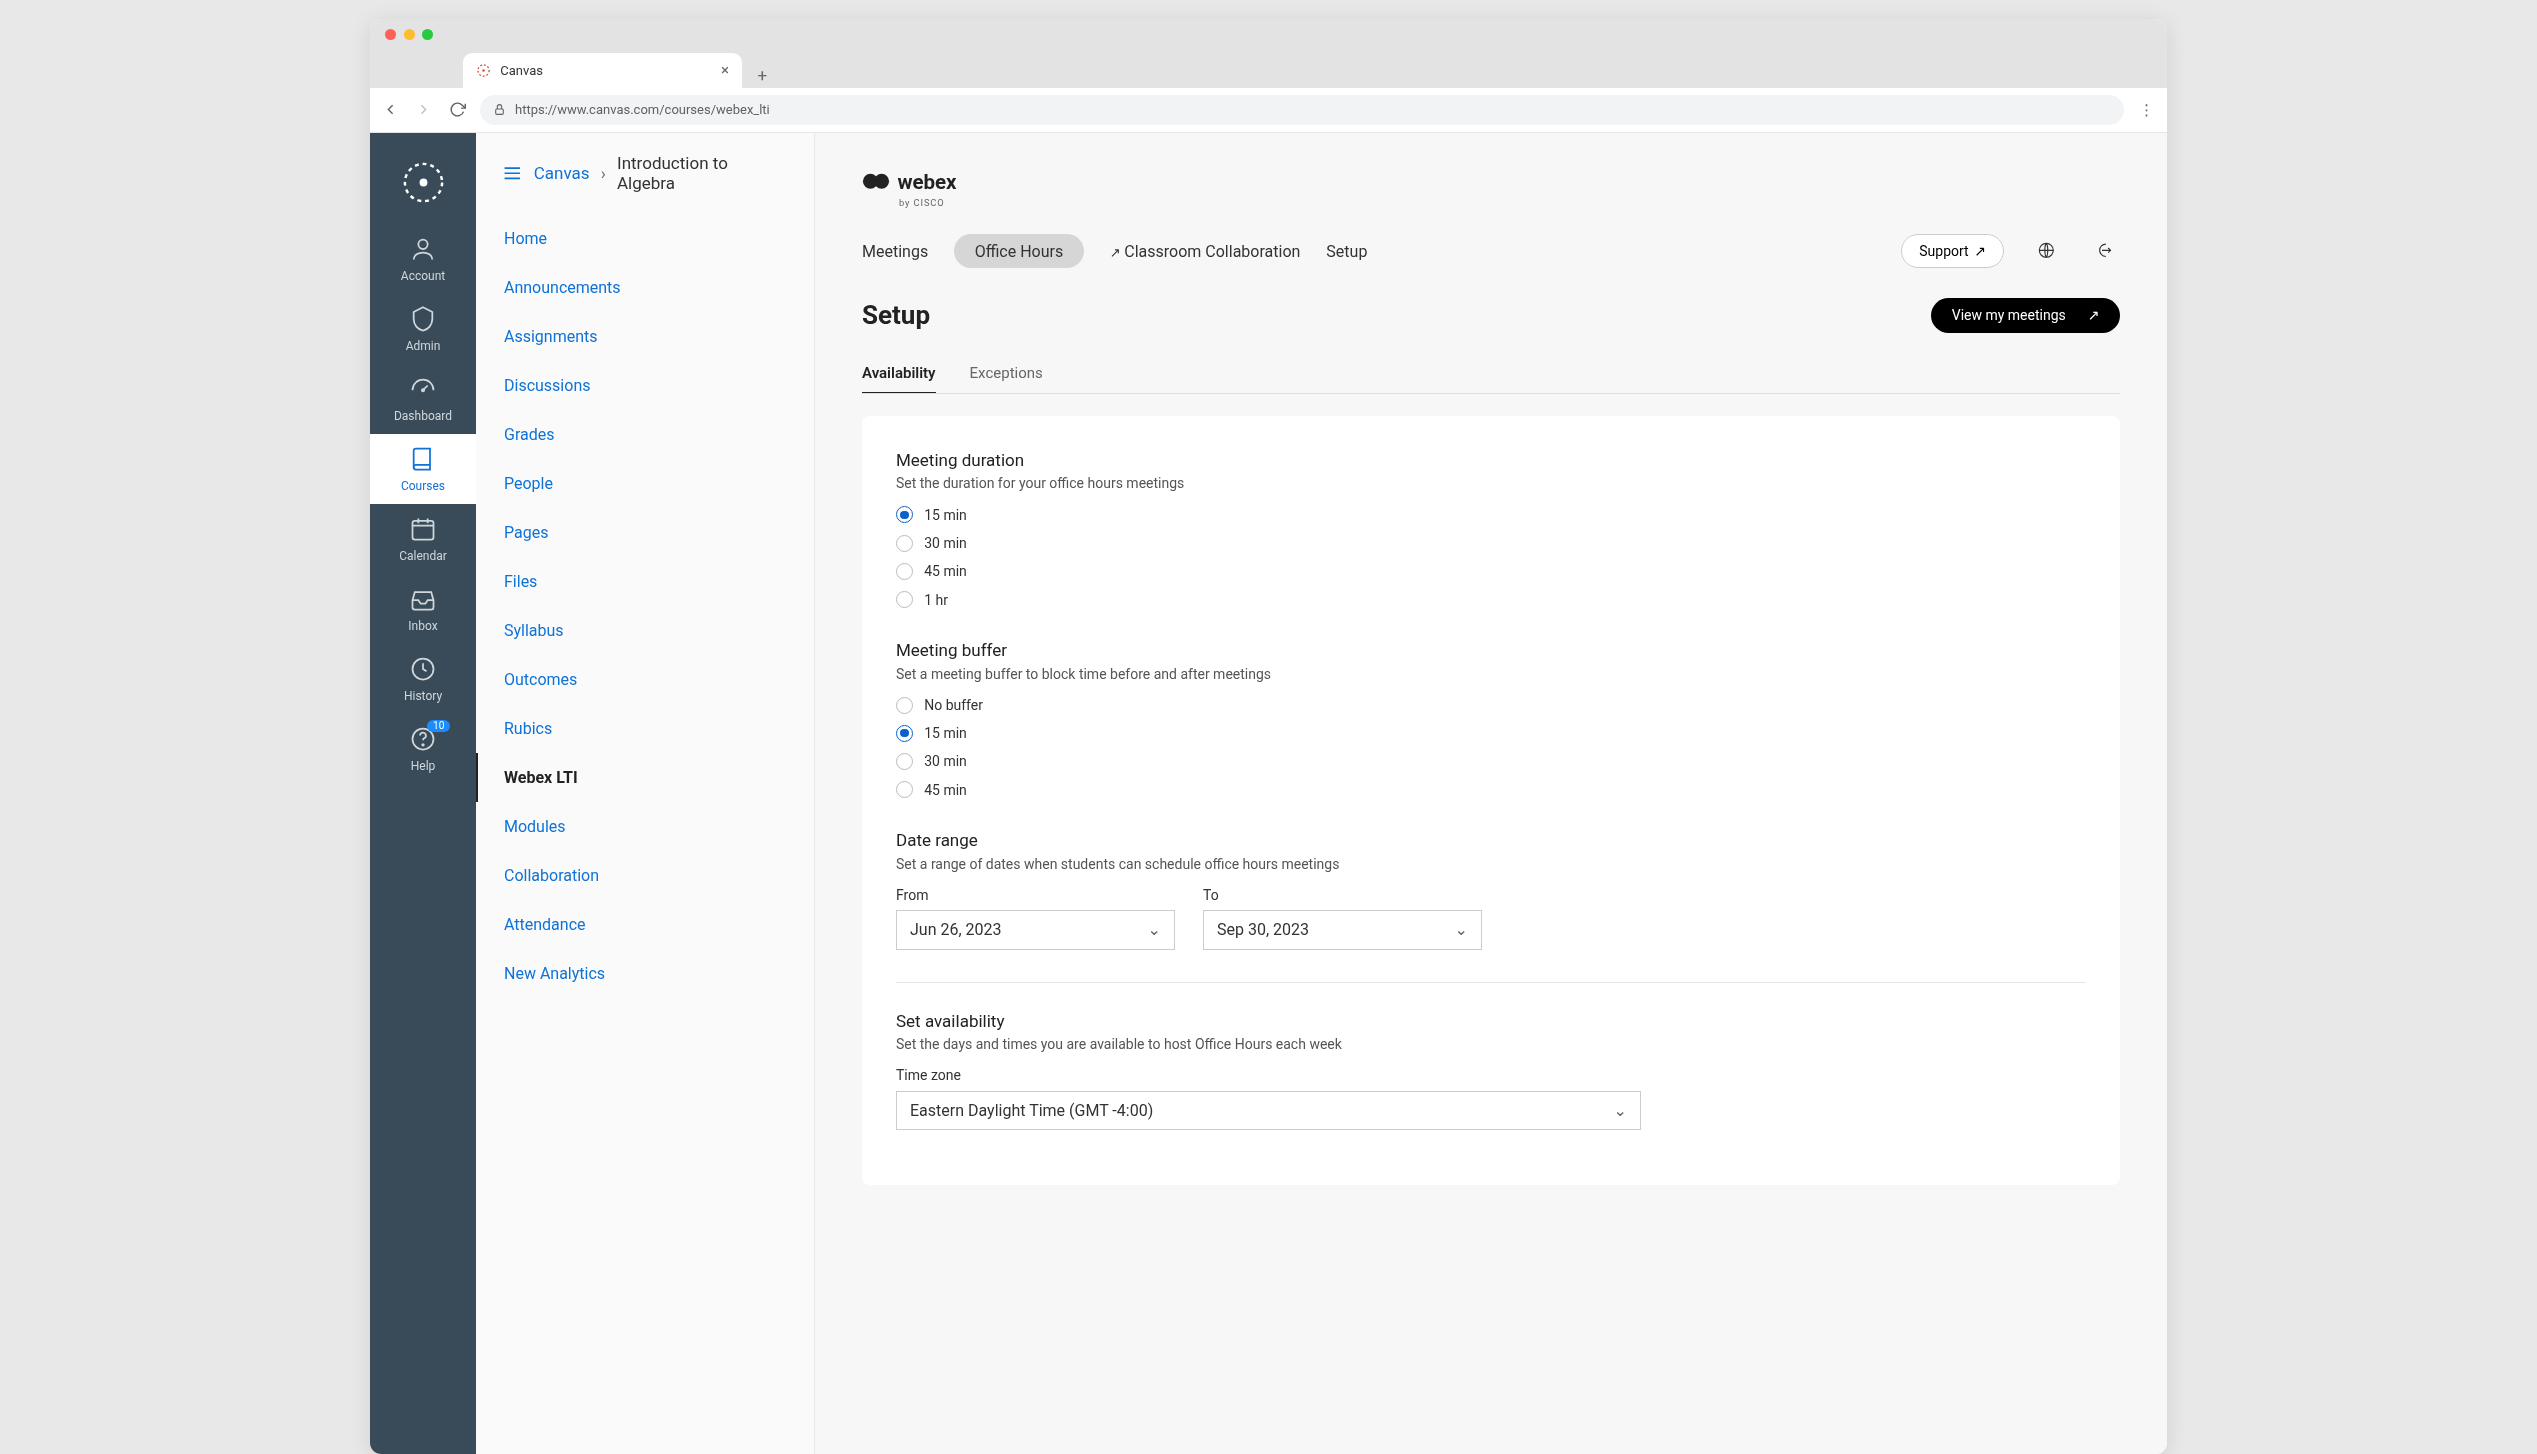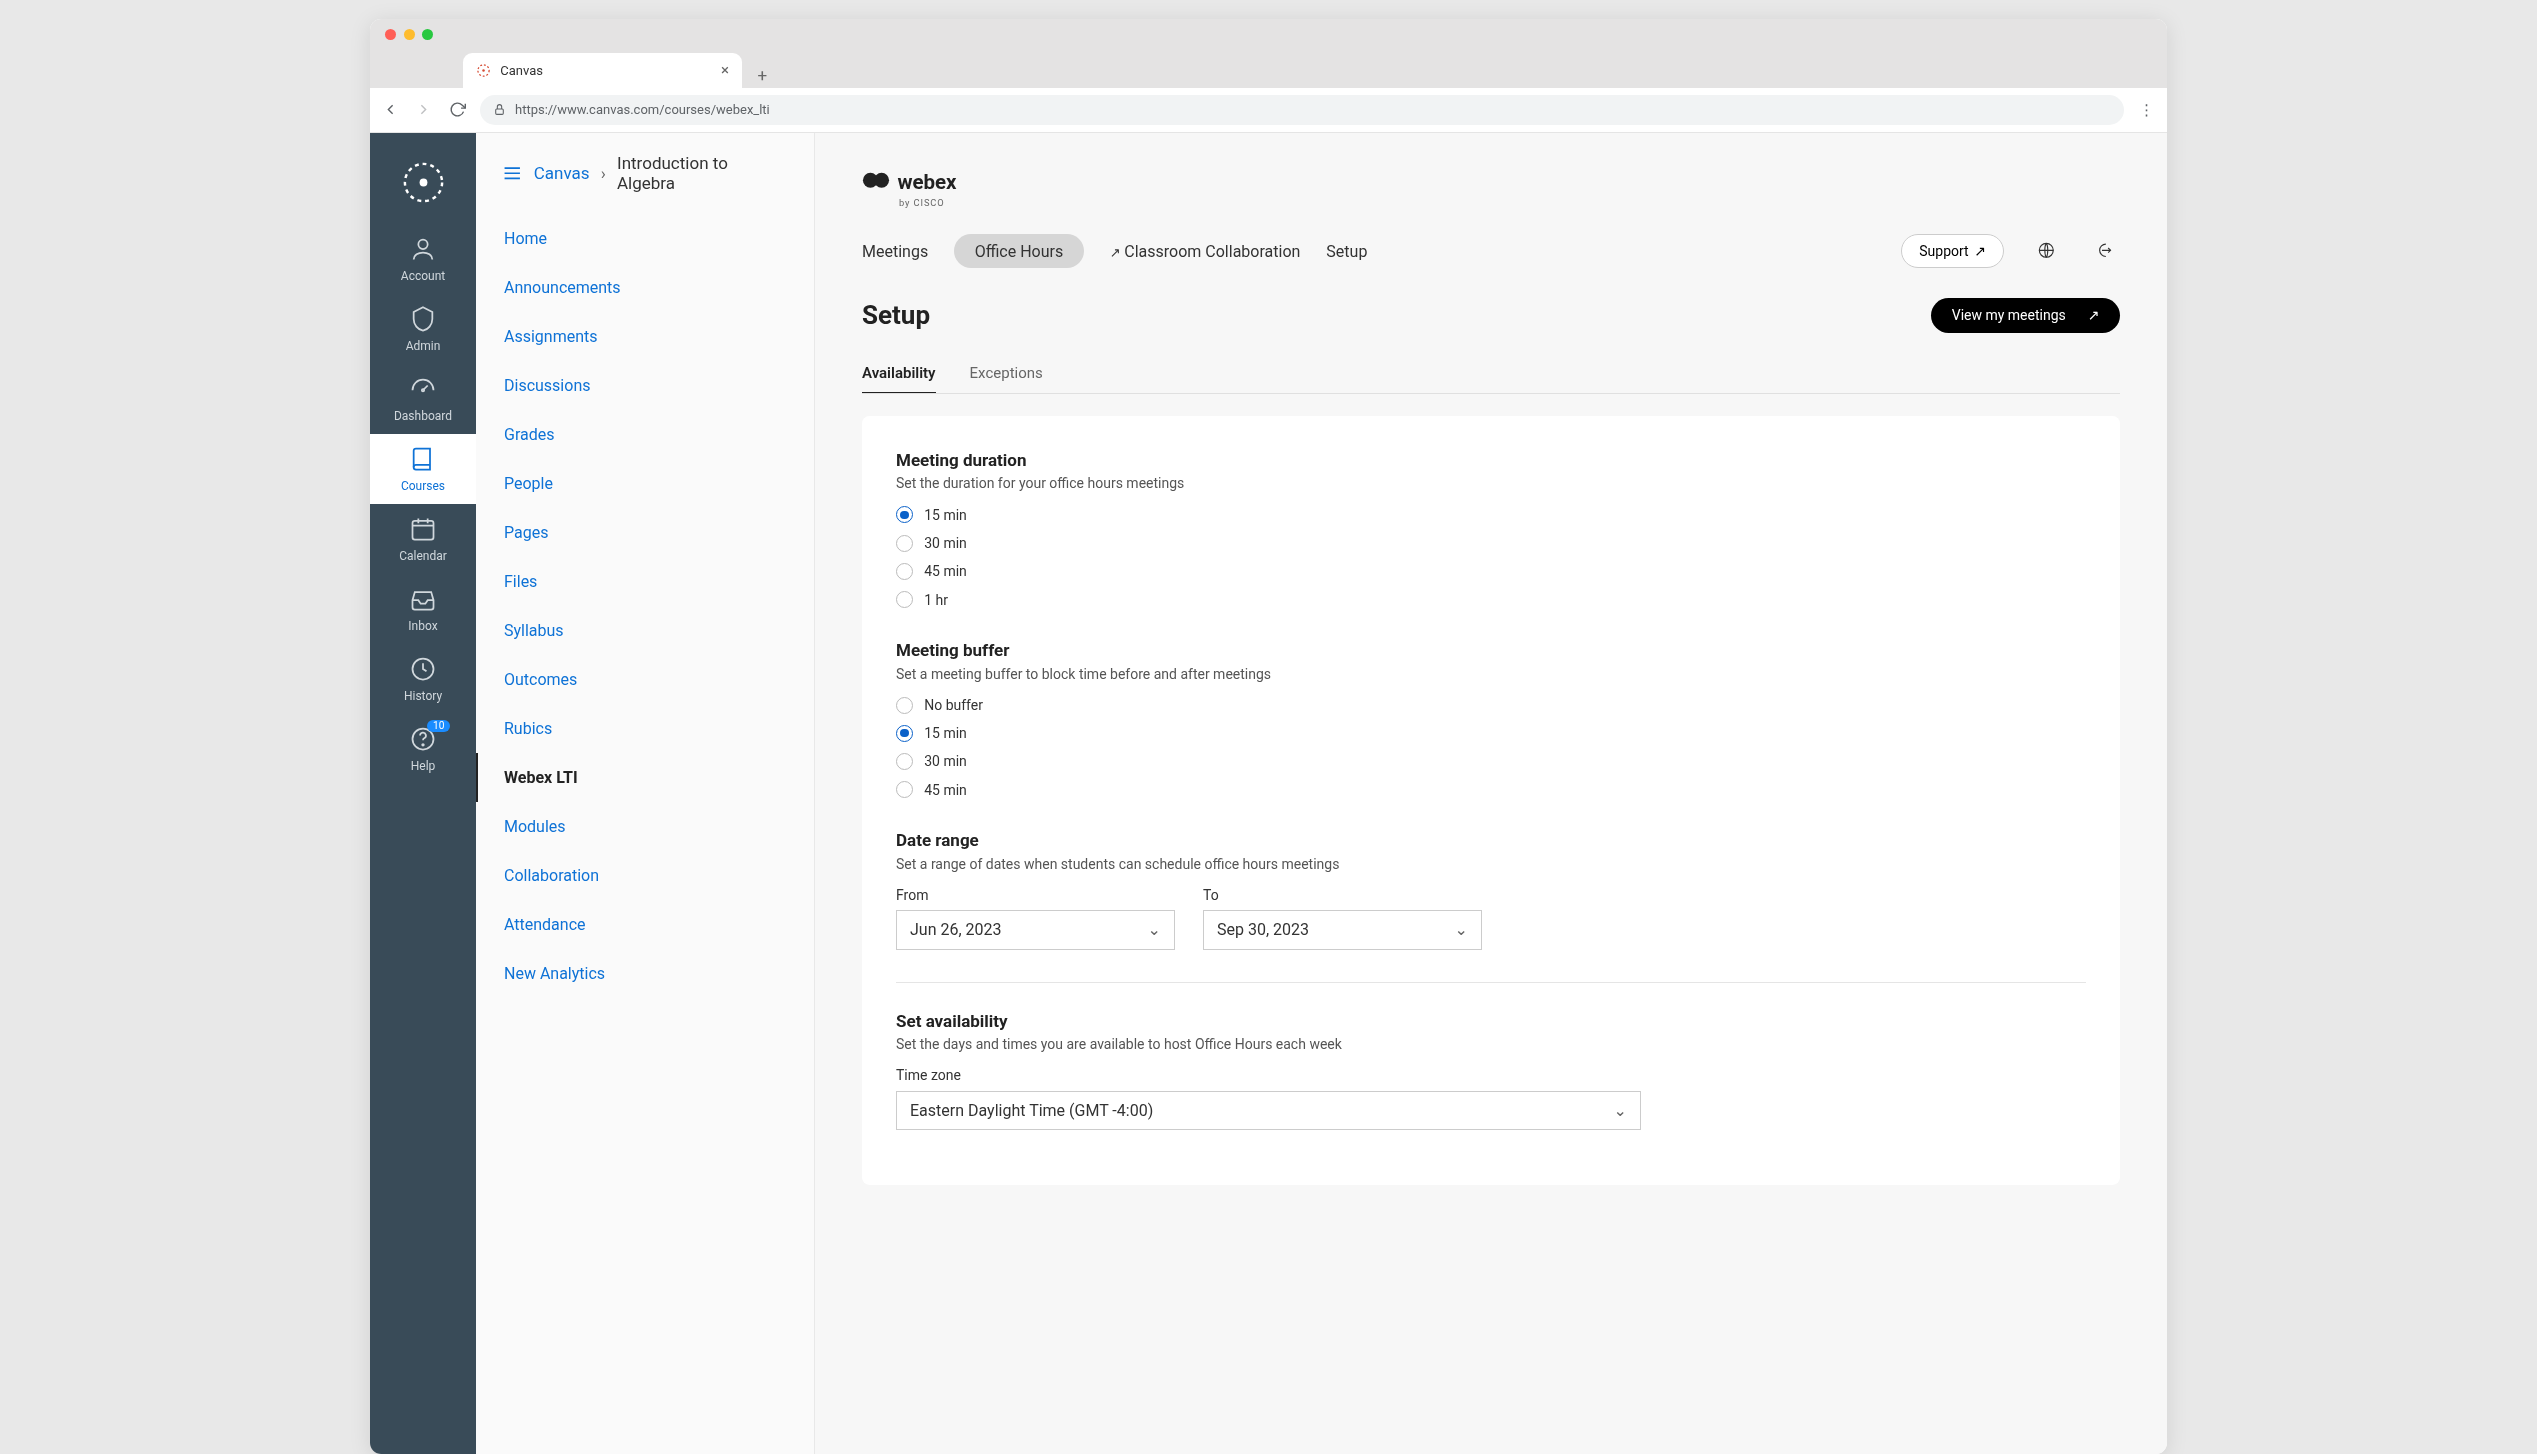--- a/index.html
+++ b/index.html
@@ -28,38 +28,38 @@
 .coursemenu{width:339px;background:#fafafa;border-right:0.9px solid #e8e8e8;padding:20.5px 0}
 .crumb{display:flex;align-items:center;gap:11.2px;padding:0 26px 20.5px;font-size:17px}
 .crumb-link{color:#0e72d6;cursor:pointer}
 .crumb-sep{color:#666}
 .crumb-cur{color:#333}
 .burger{color:#0e72d6;cursor:pointer}
 .cm-list{display:flex;flex-direction:column}
 .cm-item{padding:15px 26px;color:#0e72d6;cursor:pointer;font-size:16px;border-left:2.8px solid transparent}
 .cm-item.active{color:#222;border-left-color:#222;font-weight:700}
 .content{flex:1;background:#f7f7f7;overflow-y:auto;padding:37px 47px}
-.wx-logo{font-size:20.5px;font-weight:700;color:#222;display:flex;align-items:flex-start;gap:7.4px;margin-bottom:3.7px}
+.wx-logo{font-size:20.5px;font-weight:700;color:#222;display:flex;align-items:center;gap:7.4px;margin-bottom:3.7px}
 .wx-sub{font-size:9.3px;color:#666;margin-left:37px;margin-bottom:26px;letter-spacing:0.9px}
 .wx-nav{display:flex;gap:26px;margin-bottom:30px}
 .wx-tab{font-size:16px;color:#333;cursor:pointer;padding:7.4px 0}
 .wx-tab.pill{background:#d6d6d6;border-radius:18.6px;padding:7.4px 20.5px}
 .wx-tab .ext{font-size:13px;margin-right:3.7px}
 .wx-spacer{flex:1}
 .support-btn{border:0.9px solid #ccc;border-radius:18.6px;padding:7.4px 17px;font-size:14px;cursor:pointer;background:#fff;display:flex;align-items:center;gap:5.6px}
 .icon-btn{width:32px;height:32px;display:flex;align-items:center;justify-content:center;cursor:pointer;color:#333}
 .page-head{display:flex;align-items:center;justify-content:space-between;margin-bottom:22.3px}
 .page-title{font-size:26px;font-weight:700;color:#222}
 .black-btn{background:#000;color:#fff;border-radius:18.6px;padding:9.3px 20.5px;font-size:14px;cursor:pointer;display:flex;align-items:flex-start;gap:22px}
 .subtabs{display:flex;gap:34px;border-bottom:0.9px solid #e0e0e0;margin-bottom:0}
 .subtab{font-size:15px;color:#666;padding:9.3px 0;cursor:pointer;border-bottom:1.9px solid transparent}
 .subtab.active{color:#222;font-weight:600;border-bottom-color:#222}
 .card{background:#fff;border-radius:7.4px;padding:34px 34px 22.3px;margin-top:22.3px}
 .section{margin-bottom:32px}
-.sec-title{font-size:17px;font-weight:700;color:#222;margin-bottom:5.6px}
+.sec-title{font-size:17px;font-weight:400;color:#222;margin-bottom:5.6px}
 .sec-desc{font-size:14px;color:#555;margin-bottom:15px}
 .radio-row{display:flex;align-items:center;gap:11.2px;margin-bottom:11.2px;font-size:14px;color:#333;cursor:pointer}
 .radio{width:17px;height:17px;border:1.9px solid #bbb;border-radius:50%;display:flex;align-items:center;justify-content:center}
 .radio.checked{border-color:#0a61c9}
 .radio.checked::after{content:"";width:8.4px;height:8.4px;background:#0a61c9;border-radius:50%}
 .date-row{display:flex;gap:28px}
 .date-col{display:flex;flex-direction:column;gap:7.4px}
 .field-label{font-size:14px;color:#333}
 .select{border:0.9px solid #ccc;border-radius:0;padding:9.3px 13px;font-size:16px;color:#333;width:279px;display:flex;align-items:center;justify-content:space-between;cursor:pointer;background:#fff}
 .select.wide{width:745px}

